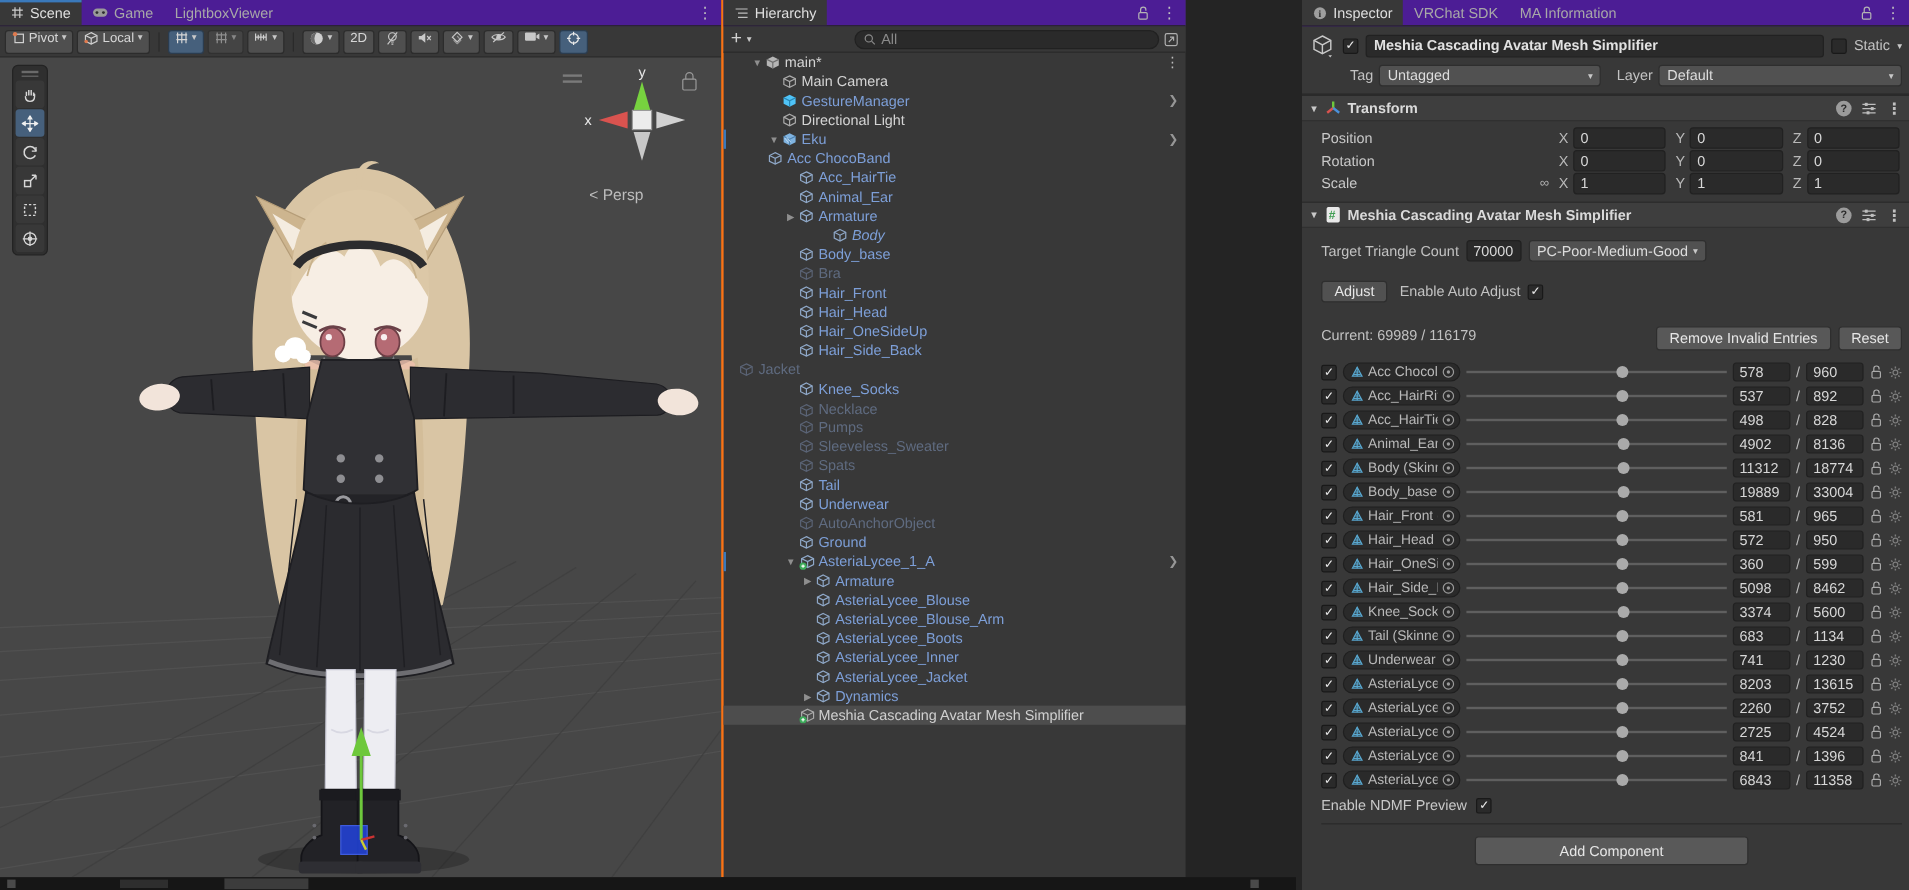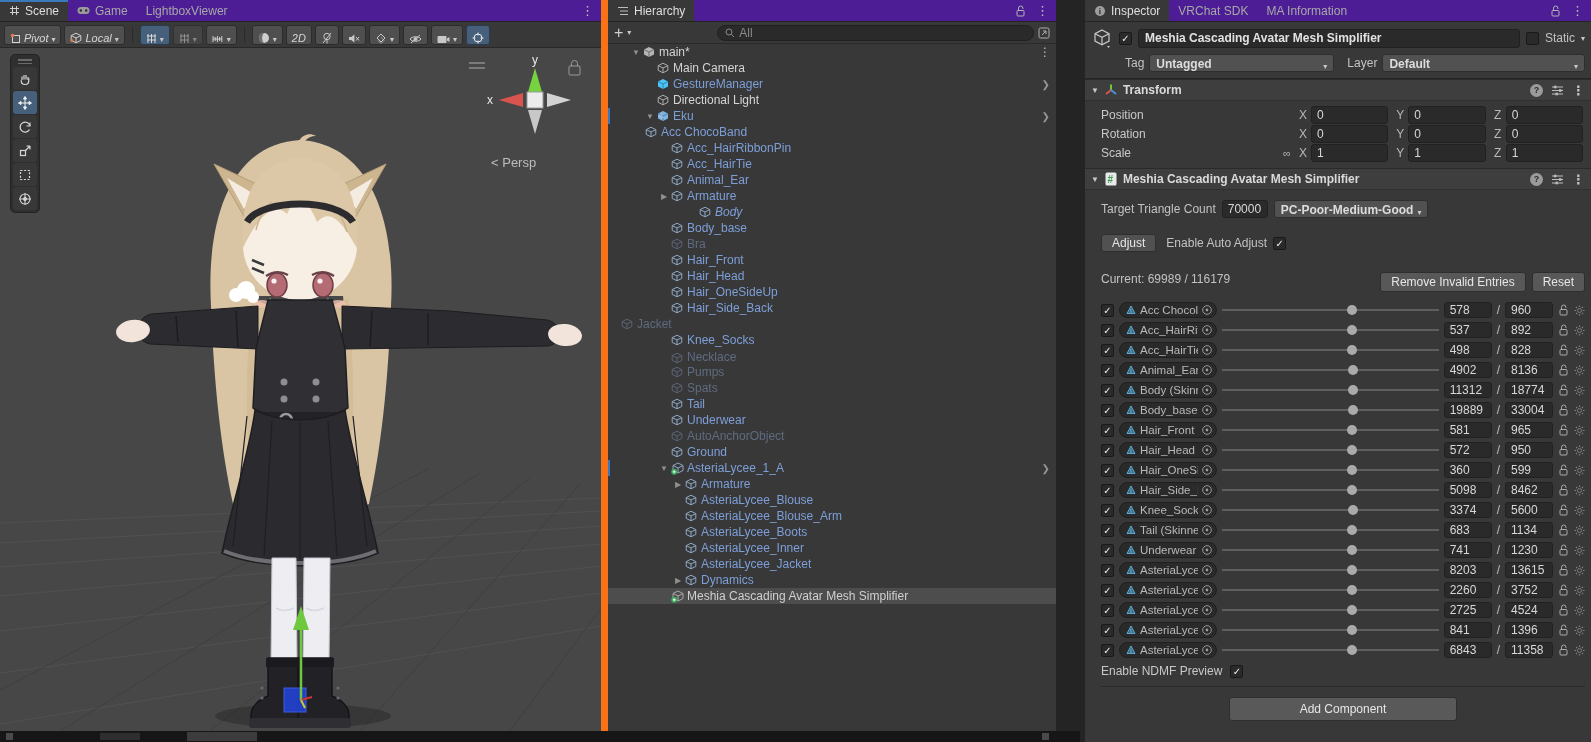--- a/index.html
+++ b/index.html
@@ -12,54 +12,54 @@
   .tab { display:flex; align-items:center; gap:5px; padding:0 9px; font-size:12px; color:#a8a8a8; position:relative; }
   .tab.active { background:#383838; color:#dfdfdf; }
   .tab.focused::before { content:""; position:absolute; left:0; right:0; top:0; height:2px; background:#3a79bb; }
   .tabbar-right { margin-left:auto; display:flex; align-items:center; gap:10px; padding-right:7px; }
   .kebab { color:#c0c0c0; font-size:13px; line-height:1; }
 
   
   .cb { width:13px; height:13px; background:#2a2a2a; border:1px solid #191919; border-radius:2px;
         display:inline-flex; align-items:center; justify-content:center; color:#ececec; font-size:10px; flex:none; }
   .dd { background:#515151; border:1px solid #2e2e2e; border-radius:3px; height:18px; display:flex;
-        align-items:flex-end; padding:0 6px; font-size:12px; color:#dcdcdc; gap:4px;font-weight:bold; }
+        align-items:center; padding:0 6px; font-size:12px; color:#dcdcdc; gap:4px; }
   .dd .caret { margin-left:auto; }
   .caret { font-size:8px; color:#c8c8c8; }
   .fld { background:#2a2a2a; border:1px solid #212121; border-radius:3px; height:18px; display:flex;
          align-items:center; padding:0 5px; font-size:12px; color:#d8d8d8; }
   .btn { background:#585858; border:1px solid #2e2e2e; border-radius:3px; height:20px; display:inline-flex;
          align-items:center; justify-content:center; padding:0 10px; font-size:12px; color:#e6e6e6; }
   .help { width:13px; height:13px; border-radius:50%; background:#9b9b9b; color:#2c2c2c; font-size:9px;
           font-weight:bold; display:inline-flex; align-items:center; justify-content:center; flex:none; }
 
   
   #scene { left:0; width:601px; height:742px; }
   #scene-toolbar { height:26px; background:#383838; border-bottom:1px solid #282828; display:flex; align-items:center; padding:0 4px; gap:3px; }
   .tbtn { height:20px; min-width:24px; background:#4f4f4f; border:1px solid #2c2c2c; border-radius:3px;
-          display:inline-flex; align-items:flex-end; justify-content:center; gap:3px; padding:0 5px; color:#d6d6d6; font-size:11px;font-style:italic; }
+          display:inline-flex; align-items:flex-start; justify-content:center; gap:3px; padding:0 5px; color:#d6d6d6; font-size:11px; }
   .tbtn.active { background:#46607c; border-color:#2b3c4f; }
   .tbtn.dim { opacity:.55; }
   .tsep { width:1px; height:16px; background:#2a2a2a; margin:0 4px; flex:none; }
   #viewport { position:absolute; left:0; top:48px; width:601px; height:683px; background:#474747; overflow:hidden; }
   #tools { position:absolute; left:10px; top:6px; width:30px; background:#2f2f2f; border:1px solid #232323;
            border-radius:5px; padding:3px 2px 2px; display:flex; flex-direction:column; gap:1px; align-items:center; }
   #tools .handle { width:14px; height:5px; border-top:2px solid #6a6a6a; border-bottom:1px solid #6a6a6a; margin:1px 0 2px; }
   .tool { width:24px; height:23px; background:#383838; border-radius:3px; display:flex; align-items:center; justify-content:center; }
   .tool.active { background:#46607c; }
   #orient { position:absolute; right:14px; top:4px; width:104px; height:118px; }
   #orient .persp { position:absolute; left:8px; bottom:0; color:#bdbdbd; font-size:13px; }
   #orient .ghandle { position:absolute; left:-14px; top:10px; width:16px; border-top:2px solid #7a7a7a; border-bottom:0; }
   #orient .ghandle::after { content:""; display:block; width:16px; border-top:2px solid #7a7a7a; margin-top:3px; }
   #statusbar { position:absolute; left:0; top:731px; width:1080px; height:11px; background:#161616; }
   #statusbar .chip { position:absolute; left:187px; top:1px; width:70px; height:9px; background:#3c3c3c; }
   #statusbar .sicon { position:absolute; top:2px; width:7px; height:7px; background:#4a4a4a; }
 
   
-  #hier { left:601px; width:455px; height:731px; border-left:7px solid #f97316; }
+  #hier { left:601px; width:387px; height:731px; border-left:2px solid #f97316; }
   #hier-toolbar { height:22px; background:#383838; border-bottom:1px solid #2a2a2a; display:flex; align-items:center; padding:0 6px; gap:4px; }
   .search { flex:1; margin-left:82px; height:16px; background:#2a2a2a; border:1px solid #212121; border-radius:9px;
             display:flex; align-items:center; gap:4px; padding:0 7px; color:#8a8a8a; }
   #hrows { position:relative; }
   .hrow { position:relative; height:16px; display:flex; align-items:center; white-space:nowrap; }
   .hrow.sel { background:#4d4d4d; }
   .hrow .arr { width:12px; flex:none; font-size:8px; color:#8f8f8f; text-align:center; }
   .hrow .hicon { width:14px; flex:none; display:flex; align-items:center; justify-content:center; }
   .hrow .lbl { margin-left:3px; font-size:12px; }
   .hrow .bar { position:absolute; left:0; top:0; width:2px; height:16px; background:#3a79bb; }
@@ -527,30 +527,20 @@
         <span class="lbl c-blue">Acc ChocoBand</span>
       </div>
       <div class="hrow" style="padding-left: 50px;">
         <span class="arr"></span>
         <span class="hicon">
           <svg width="12" height="12" viewBox="0 0 12 12" fill="none" stroke="#8fa8c8">
             <path d="M6 1.2 10.8 3.6v4.8L6 10.8 1.2 8.4V3.6Z"></path>
             <path d="M1.2 3.6 6 6l4.8-2.4M6 6v4.8"></path>
           </svg>
         </span>
-        <span class="lbl c-blue">Acc_HairRibbonPin</span>
-      </div>
-      <div class="hrow" style="padding-left: 50px;">
-        <span class="arr"></span>
-        <span class="hicon">
-          <svg width="12" height="12" viewBox="0 0 12 12" fill="none" stroke="#8fa8c8">
-            <path d="M6 1.2 10.8 3.6v4.8L6 10.8 1.2 8.4V3.6Z"></path>
-            <path d="M1.2 3.6 6 6l4.8-2.4M6 6v4.8"></path>
-          </svg>
-        </span>
         <span class="lbl c-blue">Acc_HairTie</span>
       </div>
       <div class="hrow" style="padding-left: 50px;">
         <span class="arr"></span>
         <span class="hicon">
           <svg width="12" height="12" viewBox="0 0 12 12" fill="none" stroke="#8fa8c8">
             <path d="M6 1.2 10.8 3.6v4.8L6 10.8 1.2 8.4V3.6Z"></path>
             <path d="M1.2 3.6 6 6l4.8-2.4M6 6v4.8"></path>
           </svg>
         </span>
@@ -668,20 +658,30 @@
       </div>
       <div class="hrow" style="padding-left: 50px;">
         <span class="arr"></span>
         <span class="hicon">
           <svg width="12" height="12" viewBox="0 0 12 12" fill="none" stroke="#5a6375">
             <path d="M6 1.2 10.8 3.6v4.8L6 10.8 1.2 8.4V3.6Z"></path>
             <path d="M1.2 3.6 6 6l4.8-2.4M6 6v4.8"></path>
           </svg>
         </span>
         <span class="lbl c-dim">Pumps</span>
+      </div>
+      <div class="hrow" style="padding-left: 50px;">
+        <span class="arr"></span>
+        <span class="hicon">
+          <svg width="12" height="12" viewBox="0 0 12 12" fill="none" stroke="#5a6375">
+            <path d="M6 1.2 10.8 3.6v4.8L6 10.8 1.2 8.4V3.6Z"></path>
+            <path d="M1.2 3.6 6 6l4.8-2.4M6 6v4.8"></path>
+          </svg>
+        </span>
+        <span class="lbl c-dim">Sleeveless_Sweater</span>
       </div>
       <div class="hrow" style="padding-left: 50px;">
         <span class="arr"></span>
         <span class="hicon">
           <svg width="12" height="12" viewBox="0 0 12 12" fill="none" stroke="#5a6375">
             <path d="M6 1.2 10.8 3.6v4.8L6 10.8 1.2 8.4V3.6Z"></path>
             <path d="M1.2 3.6 6 6l4.8-2.4M6 6v4.8"></path>
           </svg>
         </span>
         <span class="lbl c-dim">Spats</span>

